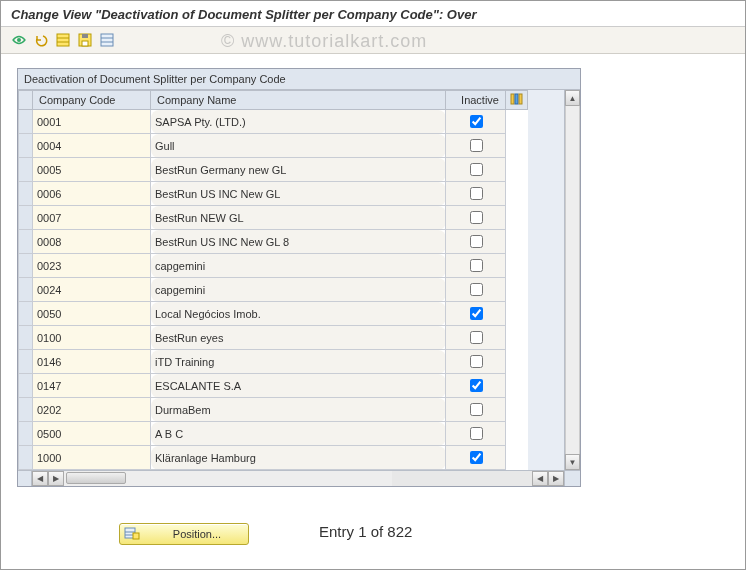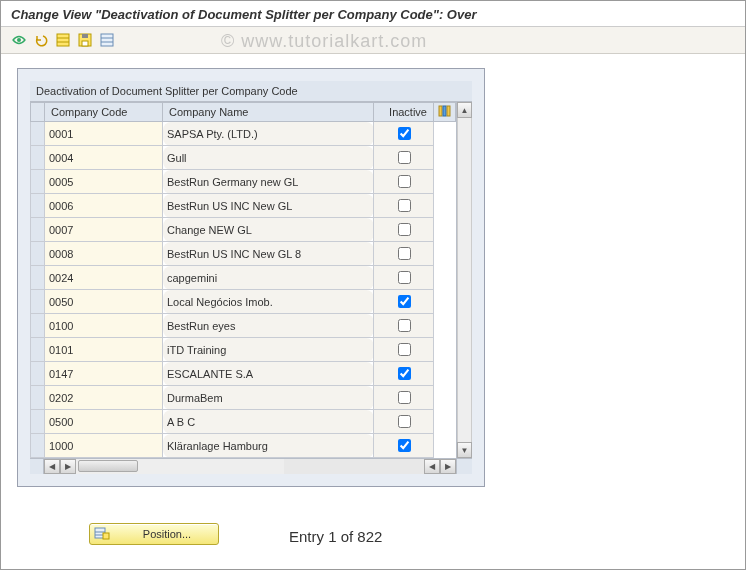--- a/index.html
+++ b/index.html
@@ -44,34 +44,35 @@
     top: 30px;
     left: 220px;
     font-size: 18px;
     color: rgba(160,160,160,0.55);
     letter-spacing: 1px;
     pointer-events: none;
     z-index: 50;
   }
   .panel-wrap {
     margin: 14px 0 0 16px;
-    width: 468px;
+    width: 564px;
     border: 1px solid #9aa0af;
     background: #e8edf4;
-    padding: 12px;
+    padding: 0;
   }
   .panel-title {
     background: #dfe6ef;
     border-bottom: 1px solid #b8bec8;
     padding: 4px 6px;
     font-size: 11px;
     color: #333;
   }
   .grid-container {
     display: flex;
+    gap: 36px;
   }
   .grid {
     flex: 1;
     border-collapse: collapse;
     width: 100%;
     background: #fff;
   }
   .grid th {
     background: #dfe6ef;
     border: 1px solid #b8bec8;
@@ -148,22 +149,22 @@
   .hscroll-row .thumb {
     position:absolute; left:2px; top:1px; height:12px; width:60px;
     background:linear-gradient(#f0f0f0,#cfcfcf);
     border:1px solid #aaa; border-radius:2px;
   }
   .hscroll-row .gap { width:140px; background:#e8e8e8; }
   .hscroll-row .corner { width:16px; background:#dfe6ef; border-left:1px solid #b8bec8;}
   .bottom-bar {
     margin: 36px 0 0 0;
     display:flex;
-    align-items:flex-end;
-    padding-left:88px;
+    align-items:flex-start;
+    padding-left:118px;
   }
   .pos-btn {
     display:inline-flex;
     align-items:center;
     gap:8px;
     padding: 2px 2px 2px 4px;
     background: linear-gradient(#fefdd5,#f5e77a);
     border:1px solid #b8a82e;
     border-radius:3px;
     cursor:pointer;
@@ -263,27 +264,33 @@
           </tr>
           <tr>
             <td class="sel-cell"></td>
             <td class="code-cell">0006</td>
             <td class="name-cell">BestRun US INC New GL</td>
             <td class="inact-cell"><input type="checkbox" style=""></td>
           </tr>
           <tr>
             <td class="sel-cell"></td>
             <td class="code-cell">0007</td>
-            <td class="name-cell">Change NEW GL</td>
+            <td class="name-cell">BestRun NEW GL</td>
             <td class="inact-cell"><input type="checkbox" style=""></td>
           </tr>
           <tr>
             <td class="sel-cell"></td>
             <td class="code-cell">0008</td>
             <td class="name-cell">BestRun US INC New GL 8</td>
+            <td class="inact-cell"><input type="checkbox" style=""></td>
+          </tr>
+          <tr>
+            <td class="sel-cell"></td>
+            <td class="code-cell">0023</td>
+            <td class="name-cell">capgemini</td>
             <td class="inact-cell"><input type="checkbox" style=""></td>
           </tr>
           <tr>
             <td class="sel-cell"></td>
             <td class="code-cell">0024</td>
             <td class="name-cell">capgemini</td>
             <td class="inact-cell"><input type="checkbox" style=""></td>
           </tr>
           <tr>
             <td class="sel-cell"></td>
@@ -292,21 +299,21 @@
             <td class="inact-cell"><input type="checkbox" checked="" style=""></td>
           </tr>
           <tr>
             <td class="sel-cell"></td>
             <td class="code-cell">0100</td>
             <td class="name-cell">BestRun eyes</td>
             <td class="inact-cell"><input type="checkbox" style=""></td>
           </tr>
           <tr>
             <td class="sel-cell"></td>
-            <td class="code-cell">0101</td>
+            <td class="code-cell">0146</td>
             <td class="name-cell">iTD Training</td>
             <td class="inact-cell"><input type="checkbox" style=""></td>
           </tr>
           <tr>
             <td class="sel-cell"></td>
             <td class="code-cell">0147</td>
             <td class="name-cell">ESCALANTE S.A</td>
             <td class="inact-cell"><input type="checkbox" checked="" style=""></td>
           </tr>
           <tr>

